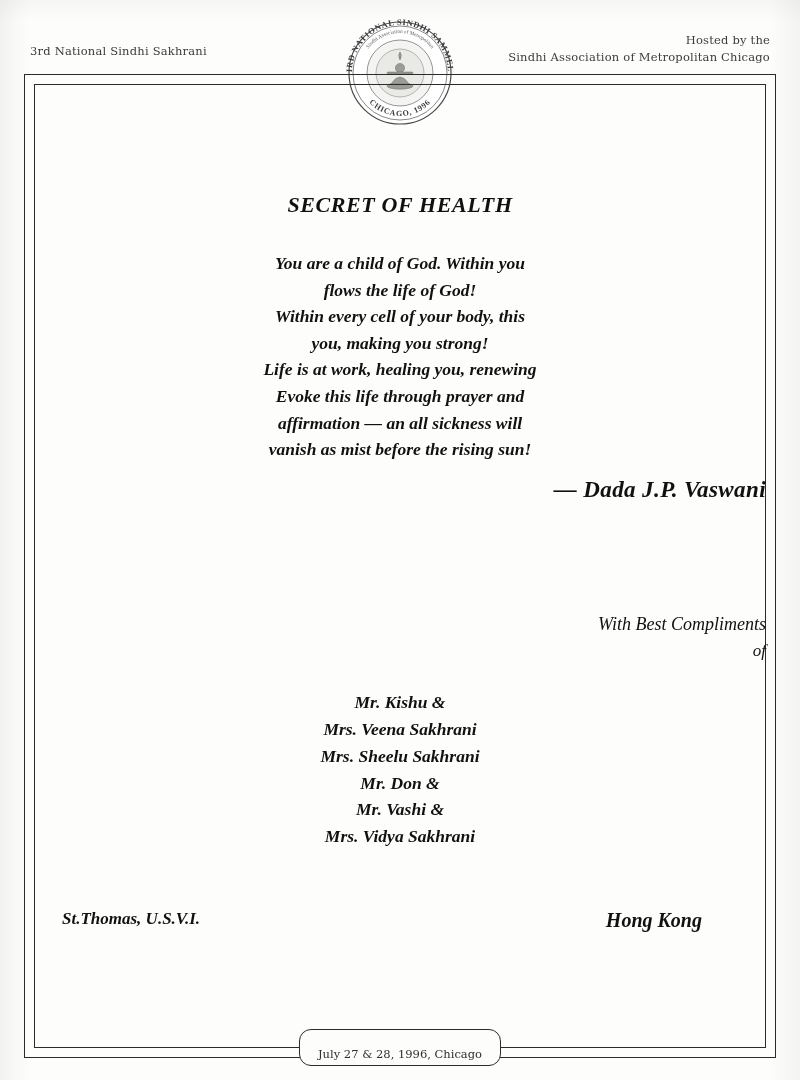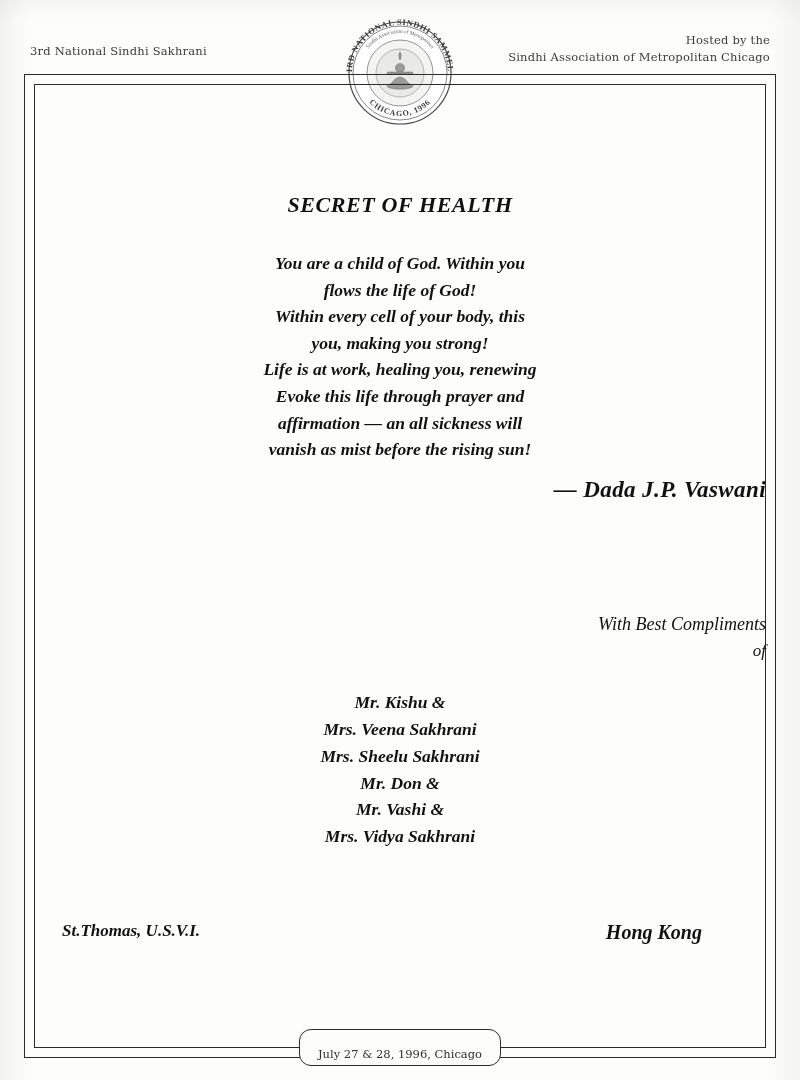--- a/index.html
+++ b/index.html
@@ -165,21 +165,21 @@
     font-style: italic;
     font-size: 17.5px;
     line-height: 1.53;
     color: #111;
   }
 
   .places {
     position: absolute;
     left: 28px;
     right: 28px;
-    bottom: 101px;
+    bottom: 113px;
     height: 26px;
   }
   .place-left {
     position: absolute;
     left: 0;
     font-family: "Liberation Serif", serif;
     font-weight: bold;
     font-style: italic;
     font-size: 17px;
     color: #111;

